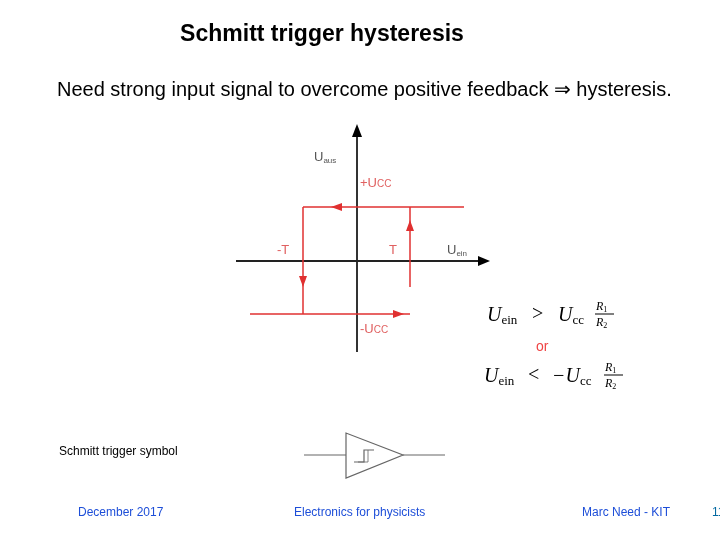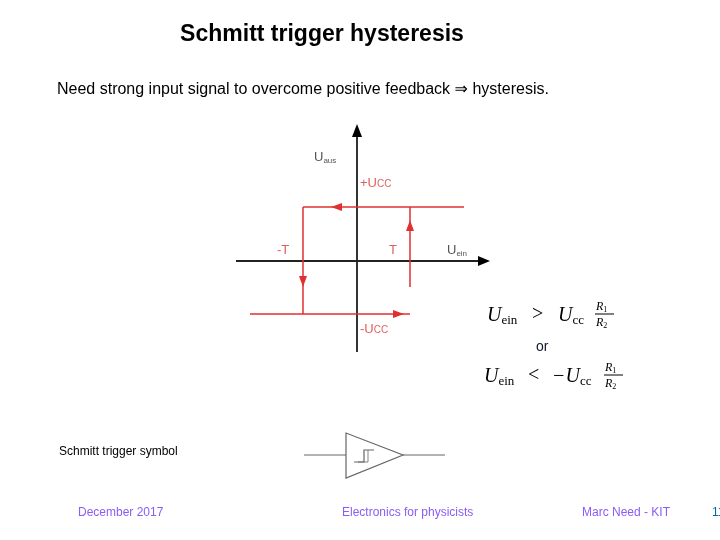--- a/index.html
+++ b/index.html
@@ -1,29 +1,29 @@
 <!DOCTYPE html>
 <html><head>
   <meta charset="utf-8">
   <style>
     html, body { margin: 0; padding: 0; background: #ffffff; }
     body { width: 720px; height: 540px; position: relative; overflow: hidden; font-family: "Liberation Sans", sans-serif; color: #000; }
     .title { position: absolute; left: 0; width: 644px; top: 20px; text-align: center; font-size: 23px; font-weight: bold; }
-    .body-text { position: absolute; left: 57px; top: 76px; width: 640px; font-size: 16px; line-height: 26px; }
+    .body-text { position: absolute; left: 57px; top: 76px; width: 640px; font-size: 20px; line-height: 26px; }
     .symbol-label { position: absolute; left: 59px; top: 444px; font-size: 12px; }
-    .footer { position: absolute; top: 505px; font-size: 12px; color: #8b5cf6; }
+    .footer { position: absolute; top: 505px; font-size: 12px; color: #1d4ed8; }
     .f-date { left: 78px; }
-    .f-course { left: 294px; margin-left: 48px; }
+    .f-course { left: 294px; }
     .f-author { left: 582px; }
     .f-page { left: 712px; color: #0369a1; }
     svg { position: absolute; left: 0; top: 0; }
     .lbl-black { font-family: "Liberation Sans", sans-serif; fill: #555; }
     .lbl-red { font-family: "Liberation Sans", sans-serif; fill: #e06060; }
     .math { font-family: "Liberation Serif", serif; fill: #000; }
-    .or-text { position: absolute; left: 536px; top: 338px; font-size: 14px; color: #0f172a; }
+    .or-text { position: absolute; left: 536px; top: 338px; font-size: 14px; color: #ef4444; }
   </style>
 </head>
 <body>
 
 <div class="title">Schmitt trigger hysteresis</div>
 <div class="body-text">Need strong input signal to overcome positive feedback ⇒ hysteresis.</div>
 
 <svg width="720" height="540">
 
   <g>

